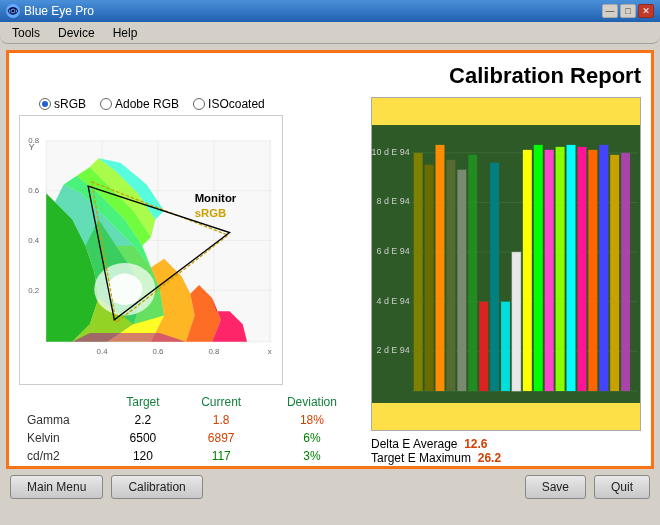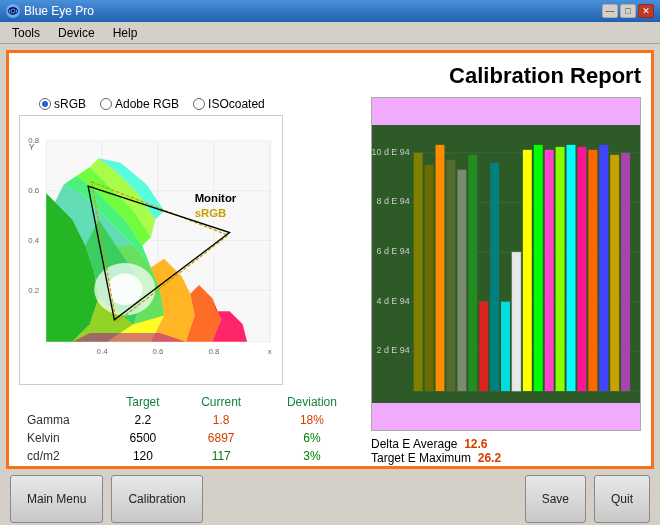--- a/index.html
+++ b/index.html
@@ -52,20 +52,21 @@
 
     
     .menu-bar {
       background: #d4d0c8;
       border-bottom: 1px solid #a0a0a0;
       height: 22px;
       display: flex;
       align-items: center;
       padding: 0 4px;
       gap: 2px;
+      border-radius: 8px;
     }
     .menu-item {
       padding: 2px 8px;
       cursor: pointer;
       font-size: 12px;
     }
 
     
     .main-content {
       background: white;
@@ -144,21 +145,21 @@
       width: 270px;
       display: flex;
       flex-direction: column;
     }
 
     .chart-area {
       position: relative;
       flex: 1;
       border: 1px solid #aaa;
       overflow: hidden;
-      background: #f0abfc;
+      background: #fde047;
     }
 
     .chart-svg {
       width: 100%;
       height: 100%;
     }
     .stat-item {
       display: flex;
       align-items: center;
     }
@@ -195,21 +196,21 @@
       align-items: center;
       margin: 6px;
       padding: 0 4px;
     }
     .bottom-left { display: flex; gap: 8px; }
     .bottom-right { display: flex; gap: 8px; justify-content: space-between; }
     .action-btn {
       background: linear-gradient(to bottom, #e8e8e8, #c8c8c8);
       border: 1px solid #888;
       border-radius: 3px;
-      padding: 16px 16px;
+      padding: 4px 16px;
       font-size: 12px;
       cursor: pointer;
       color: #222;
     }
   </style>
 </head>
 <body>
 
 <div class="title-bar">
   <div class="title-bar-left">

